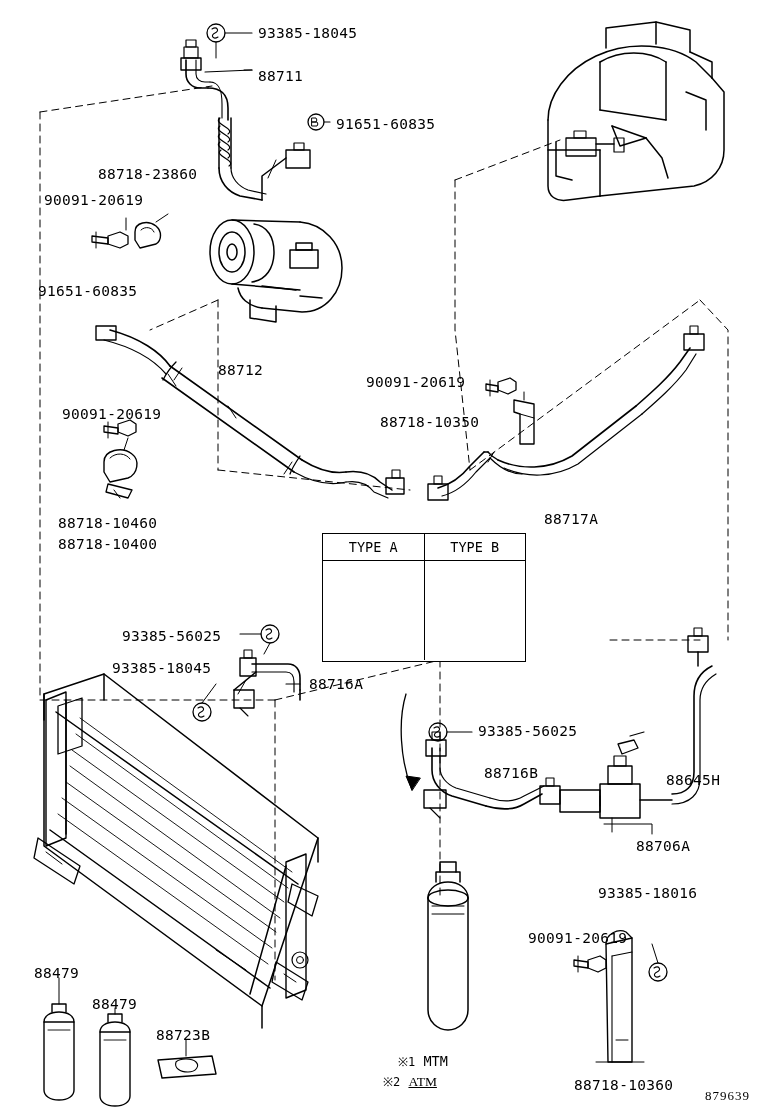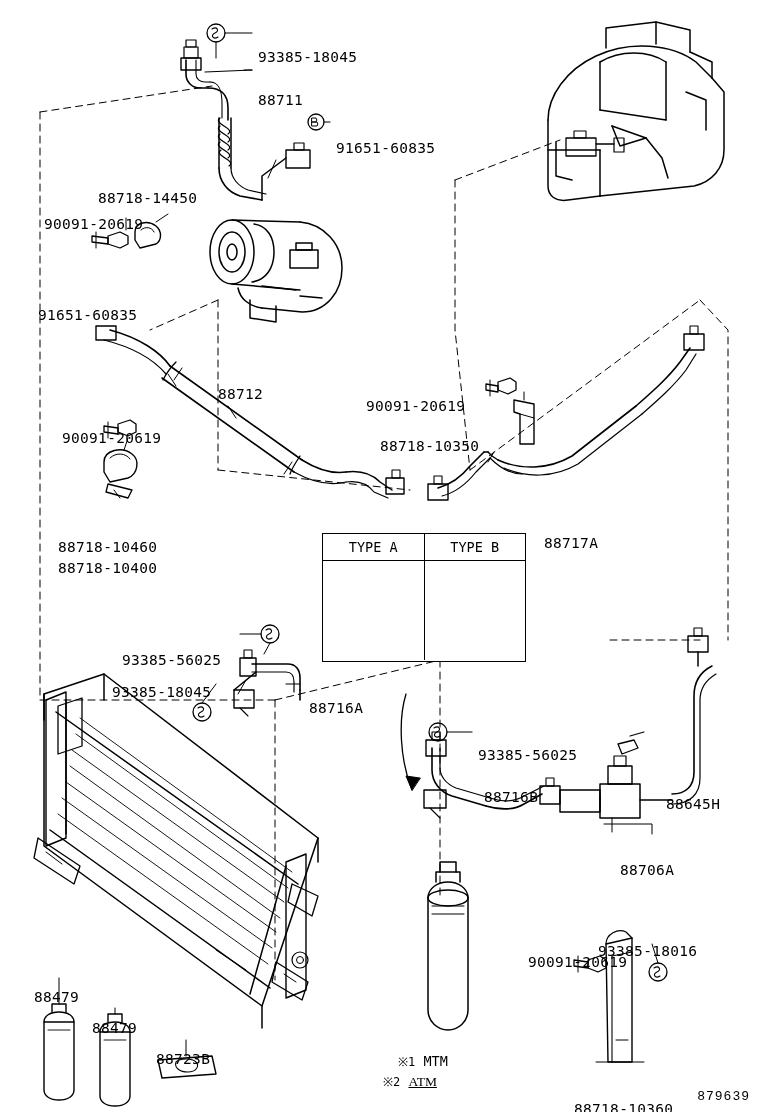--- a/index.html
+++ b/index.html
@@ -1,23 +1,23 @@
 <!DOCTYPE html>
 <html><head>
 <meta charset="utf-8">
 <style>
   html,body{margin:0;padding:0;background:#fff;}
   body{width:760px;height:1112px;position:relative;overflow:hidden;
        font-family:"DejaVu Sans Mono",monospace;color:#000;}
   #sheet{position:absolute;left:0;top:0;width:760px;height:1112px;}
   svg#art{position:absolute;left:0;top:0;width:760px;height:1112px;}
   .lbl{position:absolute;font-family:"DejaVu Sans Mono",monospace;
-       font-size:14.5px;letter-spacing:0.3px;white-space:nowrap;color:#000;margin-top:24px;}
+       font-size:14.5px;letter-spacing:0.3px;white-space:nowrap;color:#000;}
   .figno{position:absolute;right:10px;bottom:8px;font-size:13px;
-         font-family:Liberation Mono, monospace;letter-spacing:1px;}
+         font-family:Liberation Serif, serif;letter-spacing:1px;}
   .tbl{position:absolute;left:322px;top:533px;width:202px;height:127px;
        border:1.6px solid #000;background:#fff;}
   .tbl .hdr{display:flex;height:26px;border-bottom:1.6px solid #000;}
   .tbl .hdr div{flex:1;display:flex;align-items:center;justify-content:center;
        font-size:13.5px;font-family:"DejaVu Sans Mono",monospace;}
   .tbl .hdr div:first-child{border-right:1.6px solid #000;}
   .tbl .body{display:flex;height:99px;}
   .tbl .body .cell{flex:1;position:relative;}
   .tbl .body .cell:first-child{border-right:1.6px solid #000;}
   .mtm{position:absolute;left:398px;top:1053px;font-size:13.5px;}
@@ -343,38 +343,38 @@
   </div>
   <div class="body">
     <div class="cell"></div>
     <div class="cell"></div>
   </div>
 </div>
 
 <div class="lbl" style="left:258px;top:25px">93385-18045</div>
 <div class="lbl" style="left:258px;top:68px">88711</div>
 <div class="lbl" style="left:336px;top:116px">91651-60835</div>
-<div class="lbl" style="left:98px;top:166px">88718-14450</div>
+<div class="lbl" style="left:98px;top:166px">88718-23860</div>
 <div class="lbl" style="left:44px;top:192px">90091-20619</div>
 <div class="lbl" style="left:38px;top:283px">91651-60835</div>
 <div class="lbl" style="left:218px;top:362px">88712</div>
 <div class="lbl" style="left:366px;top:374px">90091-20619</div>
 <div class="lbl" style="left:380px;top:414px">88718-10350</div>
 <div class="lbl" style="left:62px;top:406px">90091-20619</div>
 <div class="lbl" style="left:58px;top:515px">88718-10460</div>
 <div class="lbl" style="left:58px;top:536px">88718-10400</div>
 <div class="lbl" style="left:544px;top:511px">88717A</div>
 <div class="lbl" style="left:122px;top:628px">93385-56025</div>
 <div class="lbl" style="left:112px;top:660px">93385-18045</div>
 <div class="lbl" style="left:309px;top:676px">88716A</div>
 <div class="lbl" style="left:478px;top:723px">93385-56025</div>
 <div class="lbl" style="left:484px;top:765px">88716B</div>
 <div class="lbl" style="left:666px;top:772px">88645H</div>
-<div class="lbl" style="left:620px;top:838px">88706A</div>
-<div class="lbl" style="left:598px;top:919px">93385-18016</div>
+<div class="lbl" style="left:636px;top:838px">88706A</div>
+<div class="lbl" style="left:598px;top:885px">93385-18016</div>
 <div class="lbl" style="left:528px;top:930px">90091-20619</div>
 <div class="lbl" style="left:34px;top:965px">88479</div>
 <div class="lbl" style="left:92px;top:996px">88479</div>
 <div class="lbl" style="left:156px;top:1027px">88723B</div>
 <div class="lbl" style="left:574px;top:1077px">88718-10360</div>
 
 <div class="mtm">
   <span class="st">※1</span>
   <span>MTM</span>
 </div>

